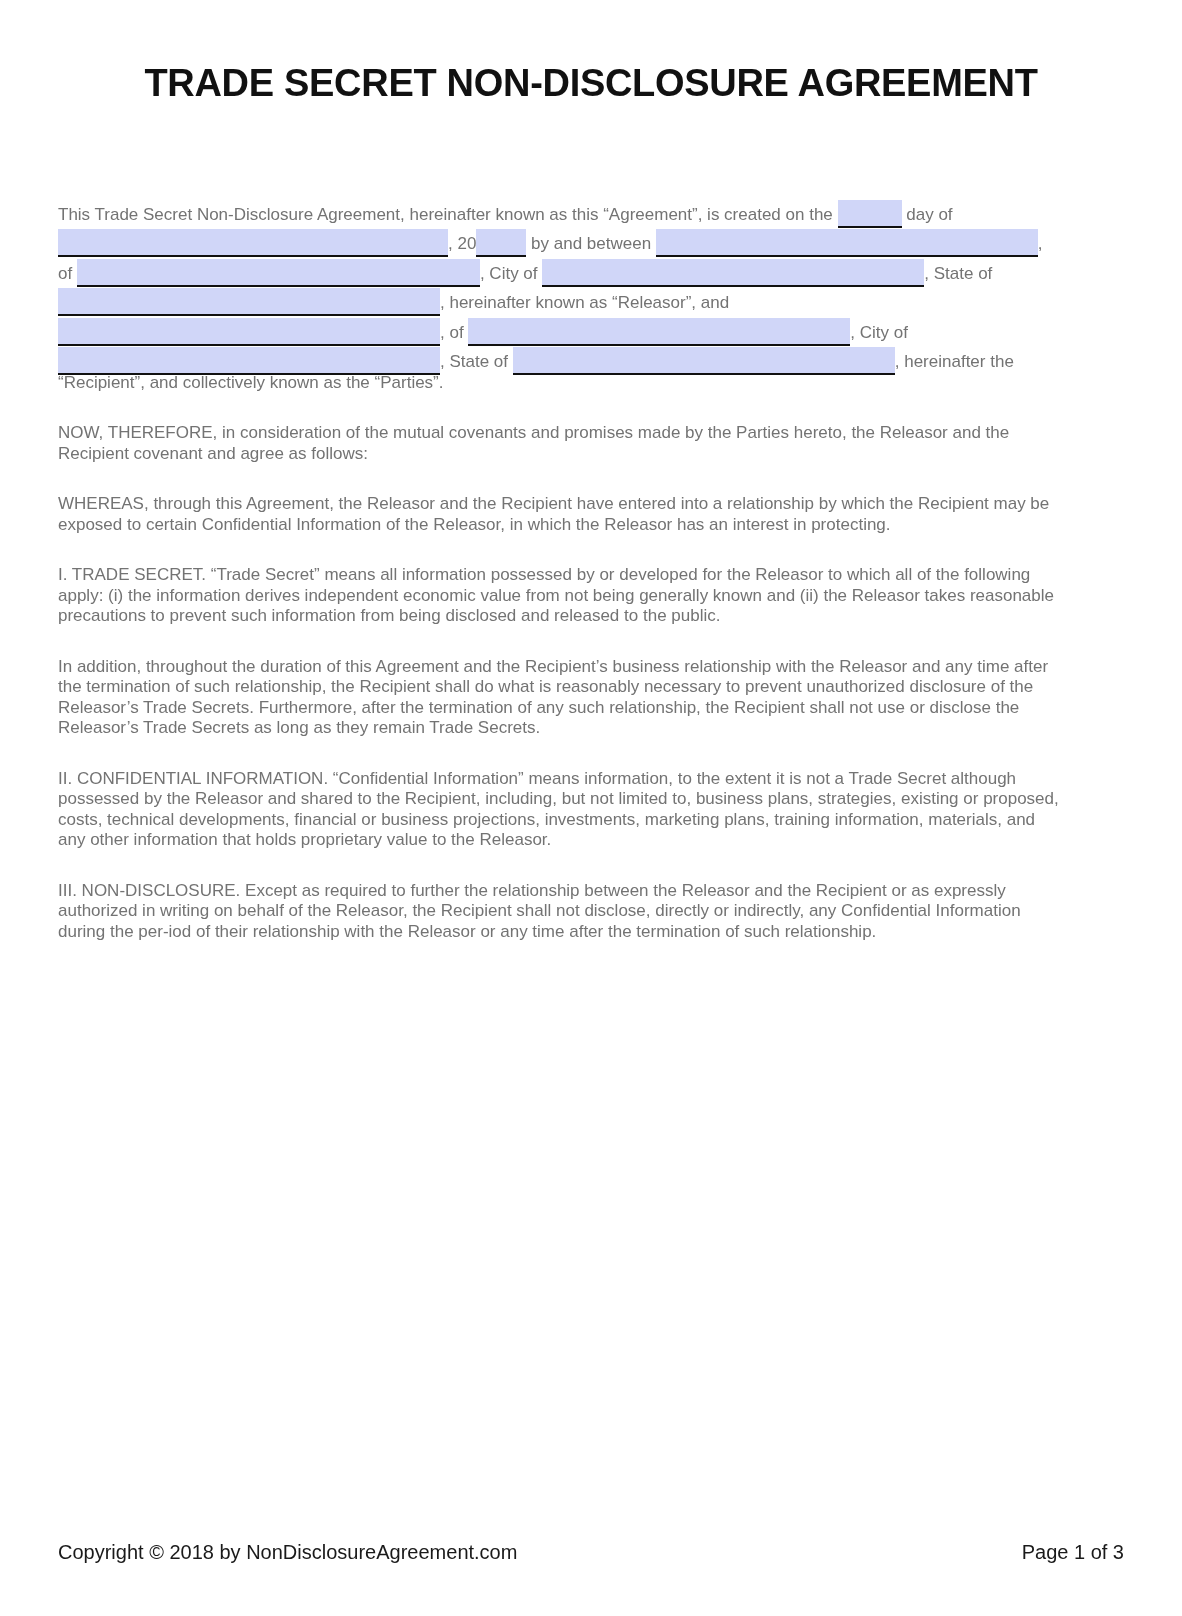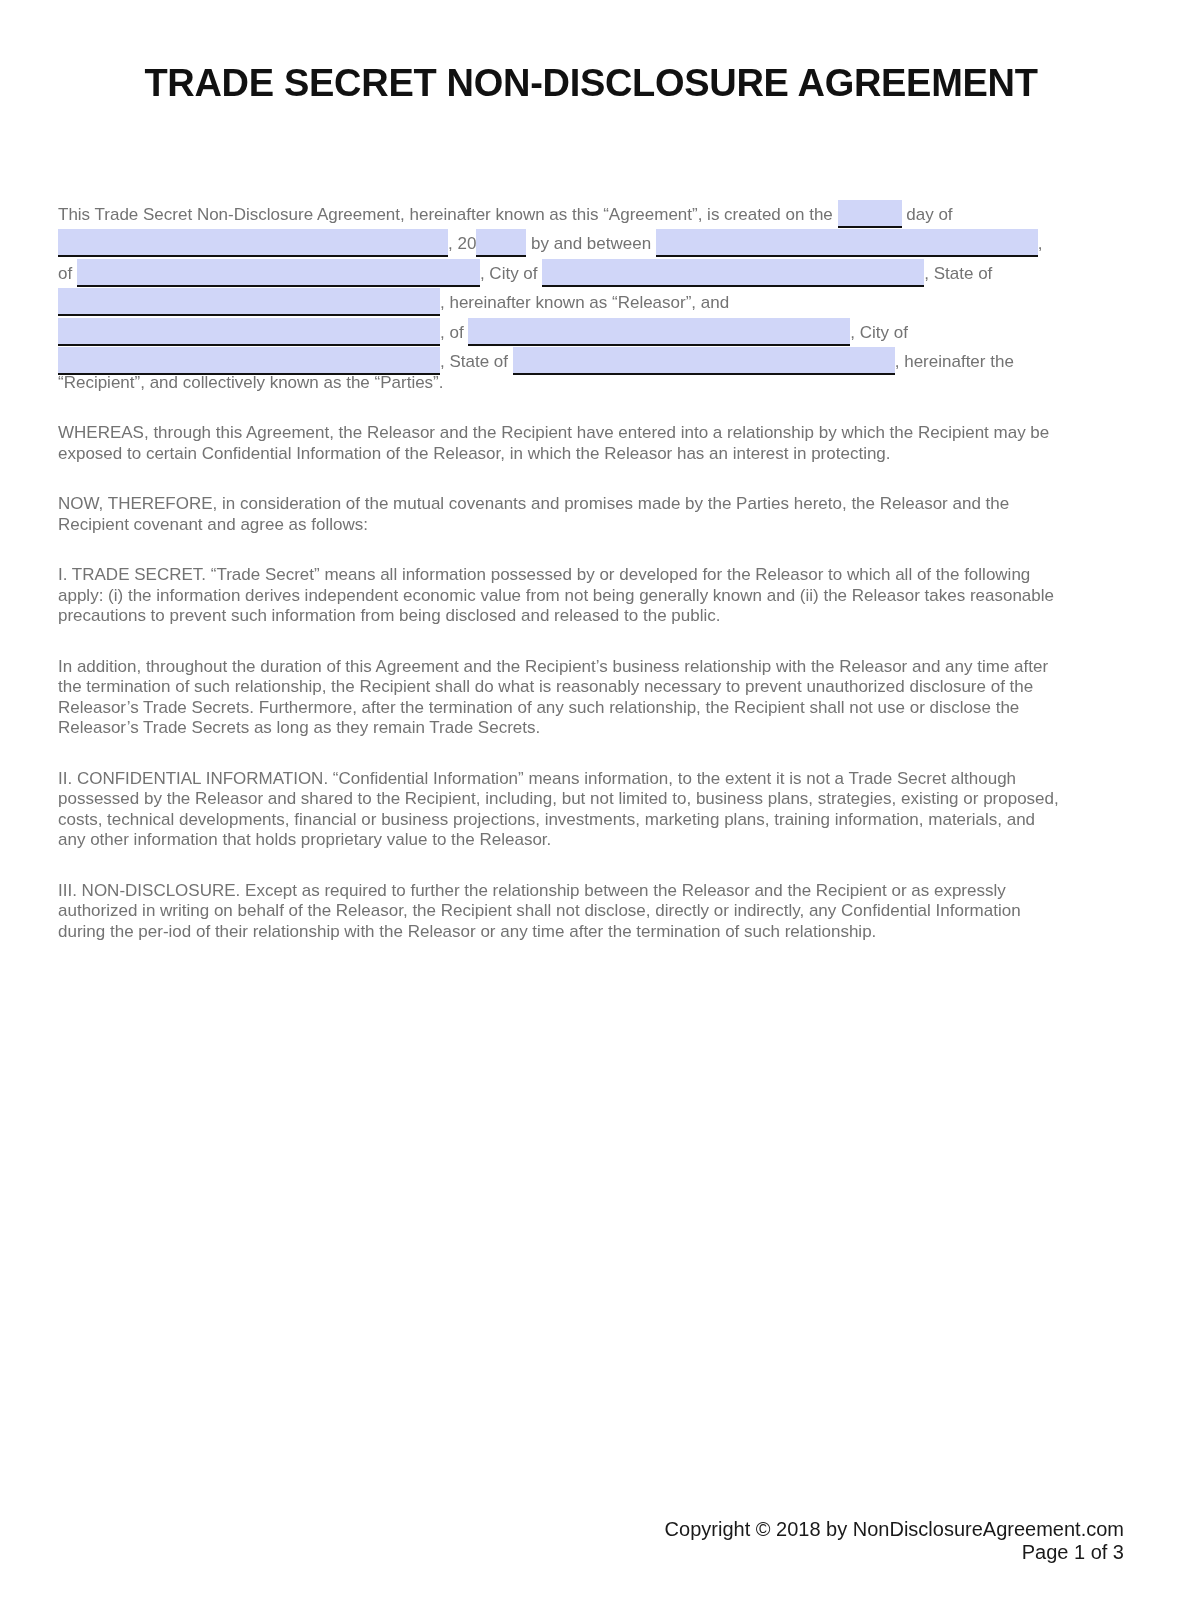--- a/index.html
+++ b/index.html
@@ -74,38 +74,37 @@
   .footer {
     position: absolute;
     left: 58px;
     right: 58px;
     bottom: 52px;
     display: flex;
     justify-content: space-between;
     align-items: flex-end;
     font-size: 20px;
     color: #1a1a1a;
-    flex-direction: column;
   }
   .footer div { white-space: nowrap; }
 </style>
 </head>
 <body>
 
 <div class="page">
 
   <h1 class="doc-title">TRADE SECRET NON-DISCLOSURE AGREEMENT</h1>
 
   <div class="body-area">
 
     <p class="para"><span>This Trade Secret Non-Disclosure Agreement, hereinafter known as this “Agreement”, is created on the </span><span class="blank b-day"></span><span> day of </span><span class="blank b-month"></span><span>, 20</span><span class="blank b-year"></span><span> by and between </span><span class="blank b-name1"></span><span>, of </span><span class="blank b-org1"></span><span>, City of </span><span class="blank b-city1"></span><span>, State of </span><span class="blank b-state1"></span><span>, hereinafter known as “Releasor”, and </span><span class="blank b-name2"></span><span>, of </span><span class="blank b-org2"></span><span>, City of </span><span class="blank b-city2"></span><span>, State of </span><span class="blank b-state2"></span><span>, hereinafter the “Recipient”, and collectively known as the “Parties”.</span></p>
 
+    <p class="para">NOW, THEREFORE, in consideration of the mutual covenants and promises made by the Parties hereto, the Releasor and the Recipient covenant and agree as follows:</p>
+
     <p class="para">WHEREAS, through this Agreement, the Releasor and the Recipient have entered into a relationship by which the Recipient may be exposed to certain Confidential Information of the Releasor, in which the Releasor has an interest in protecting.</p>
-
-    <p class="para">NOW, THEREFORE, in consideration of the mutual covenants and promises made by the Parties hereto, the Releasor and the Recipient covenant and agree as follows:</p>
 
     <p class="para"><span class="sec-head">I. TRADE SECRET</span><span>. “Trade Secret” means all information possessed by or developed for the Releasor to which all of the following apply: (i) the information derives independent economic value from not being generally known and (ii) the Releasor takes reasonable precautions to prevent such information from being disclosed and released to the public.</span></p>
 
     <p class="para">In addition, throughout the duration of this Agreement and the Recipient’s business relationship with the Releasor and any time after the termination of such relationship, the Recipient shall do what is reasonably necessary to prevent unauthorized disclosure of the Releasor’s Trade Secrets. Furthermore, after the termination of any such relationship, the Recipient shall not use or disclose the Releasor’s Trade Secrets as long as they remain Trade Secrets.</p>
 
     <p class="para"><span class="sec-head">II. CONFIDENTIAL INFORMATION</span><span>. “Confidential Information” means information, to the extent it is not a Trade Secret although possessed by the Releasor and shared to the Recipient, including, but not limited to, business plans, strategies, existing or proposed, costs, technical developments, financial or business projections, investments, marketing plans, training information, materials, and any other information that holds proprietary value to the Releasor.</span></p>
 
     <p class="para"><span class="sec-head">III. NON-DISCLOSURE</span><span>. Except as required to further the relationship between the Releasor and the Recipient or as expressly authorized in writing on behalf of the Releasor, the Recipient shall not disclose, directly or indirectly, any Confidential Information during the per-iod of their relationship with the Releasor or any time after the termination of such relationship.</span></p>
 
   </div>

